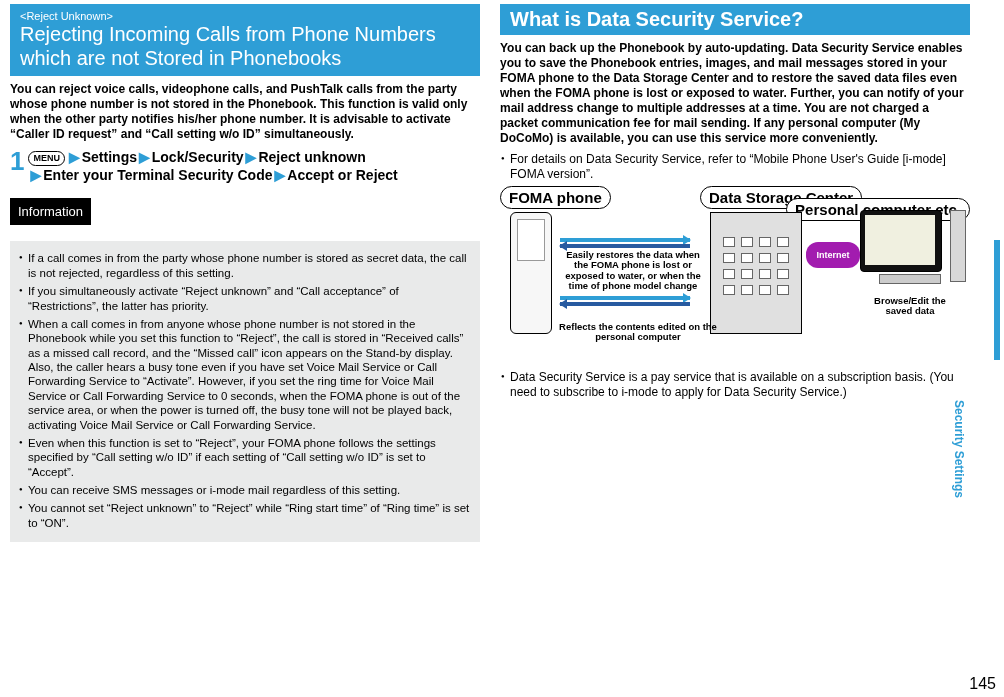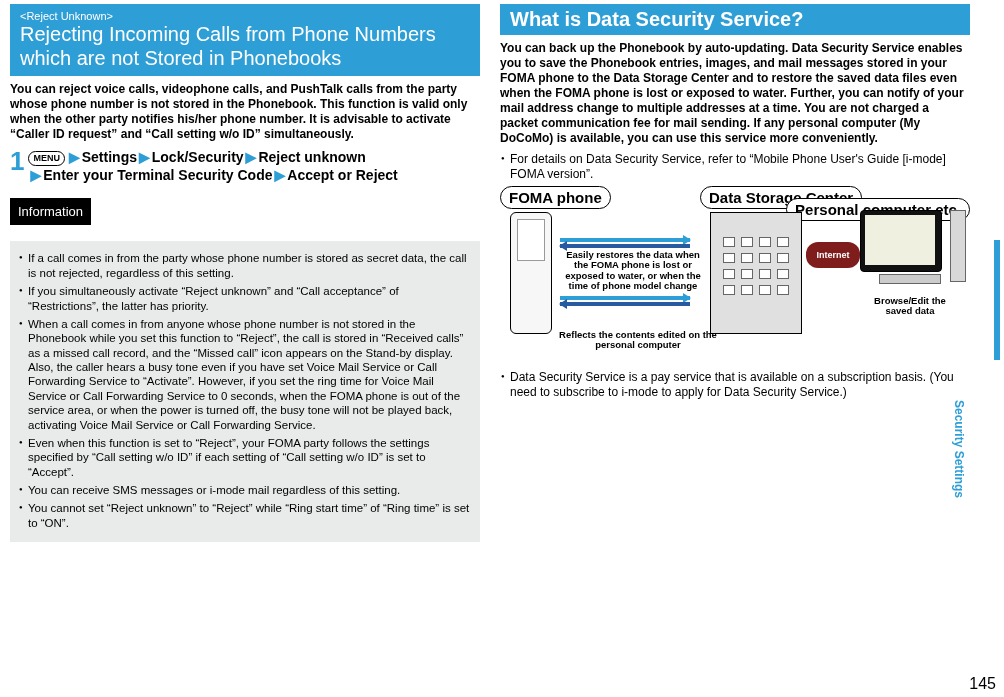--- a/index.html
+++ b/index.html
@@ -200,21 +200,21 @@
     width: 80px; height: 60px; border: 1px solid #000; background: #111;
     border-radius: 4px;
   }
   .pc .screen { margin:4px; width:70px;height:50px; background:#f0f0e0;}
   .pc .base { width: 60px; height: 8px; background: #ccc; margin: 2px auto 0; border: 1px solid #666; }
   .pc .tower { position:absolute; right:-6px; top:0; width:14px; height:70px; background:#d8d8d8; border:1px solid #666;}
   .internet {
     position: absolute;
     left: 306px; top: 56px;
     width: 54px; height: 26px;
-    background: #7f1d1d; color: #fff; font-size: 9px; font-weight: bold;
+    background: #a21caf; color: #fff; font-size: 9px; font-weight: bold;
     border-radius: 12px;
     display: flex; align-items: center; justify-content: center;
   }
   .dbl-arrow {
     position: absolute;
     height: 0;
   }
   .dbl-arrow .r {
     position: absolute; left:0; top:0; width:130px; height:4px; background:#2e9ed6;
   }
@@ -245,21 +245,21 @@
         <span class="arrow">▶</span><span>Enter your Terminal Security Code</span><span class="arrow">▶</span><span>Accept or Reject</span>
       </span>
     </div>
 
     <div style="height:10px"></div>
     <div class="info-header">Information</div>
     <div class="info-box">
       <div class="bullet">If a call comes in from the party whose phone number is stored as secret data, the call is not rejected, regardless of this setting.</div>
       <div class="bullet">If you simultaneously activate “Reject unknown” and “Call acceptance” of “Restrictions”, the latter has priority.</div>
       <div class="bullet">When a call comes in from anyone whose phone number is not stored in the Phonebook while you set this function to “Reject”, the call is stored in “Received calls” as a missed call record, and the “Missed call” icon appears on the Stand-by display. Also, the caller hears a busy tone even if you have set Voice Mail Service or Call Forwarding Service to “Activate”. However, if you set the ring time for Voice Mail Service or Call Forwarding Service to 0 seconds, when the FOMA phone is out of the service area, or when the power is turned off, the busy tone will not be played back, activating Voice Mail Service or Call Forwarding Service.</div>
-      <div class="bullet">Even when this function is set to “Reject”, your FOMA party follows the settings specified by “Call setting w/o ID” if each setting of “Call setting w/o ID” is set to “Accept”.</div>
+      <div class="bullet">Even when this function is set to “Reject”, your FOMA phone follows the settings specified by “Call setting w/o ID” if each setting of “Call setting w/o ID” is set to “Accept”.</div>
       <div class="bullet">You can receive SMS messages or i-mode mail regardless of this setting.</div>
       <div class="bullet">You cannot set “Reject unknown” to “Reject” while “Ring start time” of “Ring time” is set to “ON”.</div>
     </div>
   </div>
 
   <div class="col col-right">
     <div class="header-bar2">What is Data Security Service?</div>
 
     <div class="intro">You can back up the Phonebook by auto-updating. Data Security Service enables you to save the Phonebook entries, images, and mail messages stored in your FOMA phone to the Data Storage Center and to restore the saved data files even when the FOMA phone is lost or exposed to water. Further, you can notify of your mail address change to multiple addresses at a time. You are not charged a packet communication fee for mail sending. If any personal computer (My DoCoMo) is available, you can use this service more conveniently.</div>
 
@@ -301,21 +301,21 @@
       <div class="dbl-arrow" style="left:60px;top:52px;">
           <div class="r"></div>
           <div class="l"></div>
         </div>
       <div class="dbl-arrow" style="left:60px;top:110px;">
           <div class="r"></div>
           <div class="l"></div>
         </div>
 
       <div class="diag-txt" style="left:58px;top:64px;width:150px;">Easily restores the data when the FOMA phone is lost or exposed to water, or when the time of phone model change</div>
-      <div class="diag-txt" style="left:58px;top:144px;width:160px;text-align:center;">Reflects the contents edited on the personal computer</div>
+      <div class="diag-txt" style="left:58px;top:136px;width:160px;text-align:center;">Reflects the contents edited on the personal computer</div>
       <div class="diag-txt" style="right:10px;top:110px;width:100px;text-align:center;font-weight:bold;">Browse/Edit the saved data</div>
     </div>
 
     <div class="bullet">Data Security Service is a pay service that is available on a subscription basis. (You need to subscribe to i-mode to apply for Data Security Service.)</div>
   </div>
 </div>
 
 <div class="side-label">
   <div class="bar"></div>
   <div class="txt">Security Settings</div>

